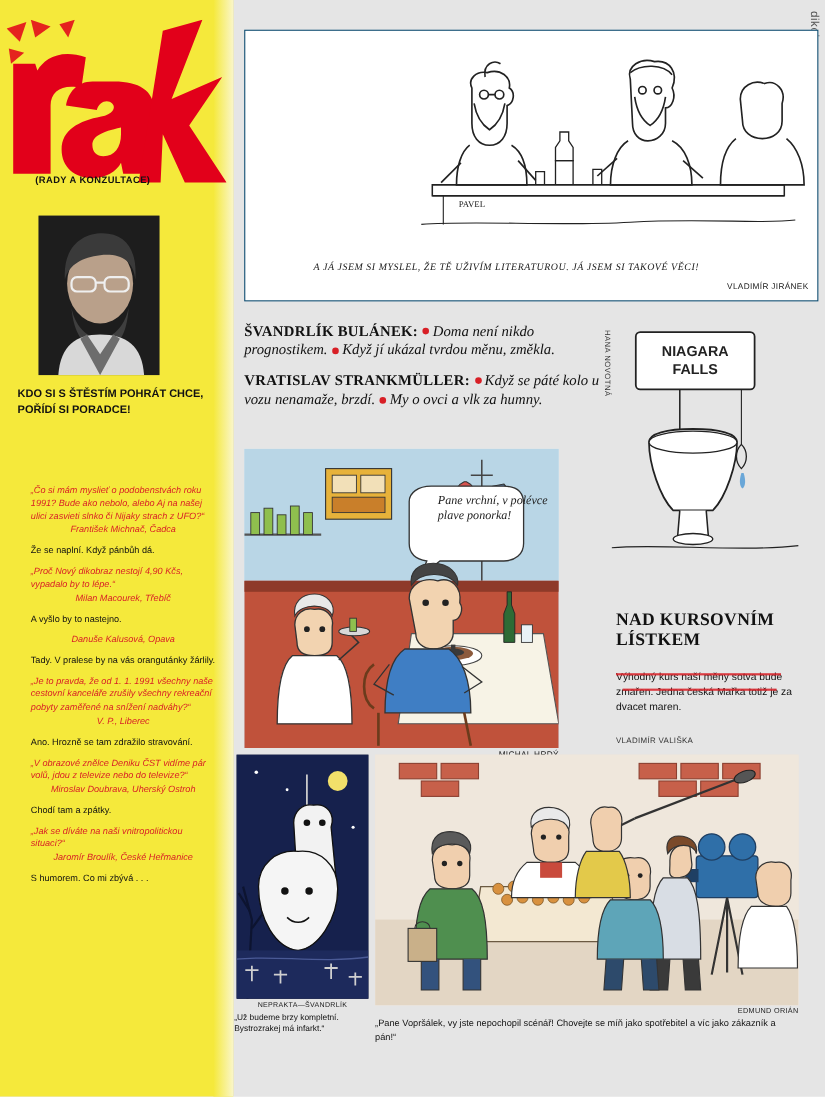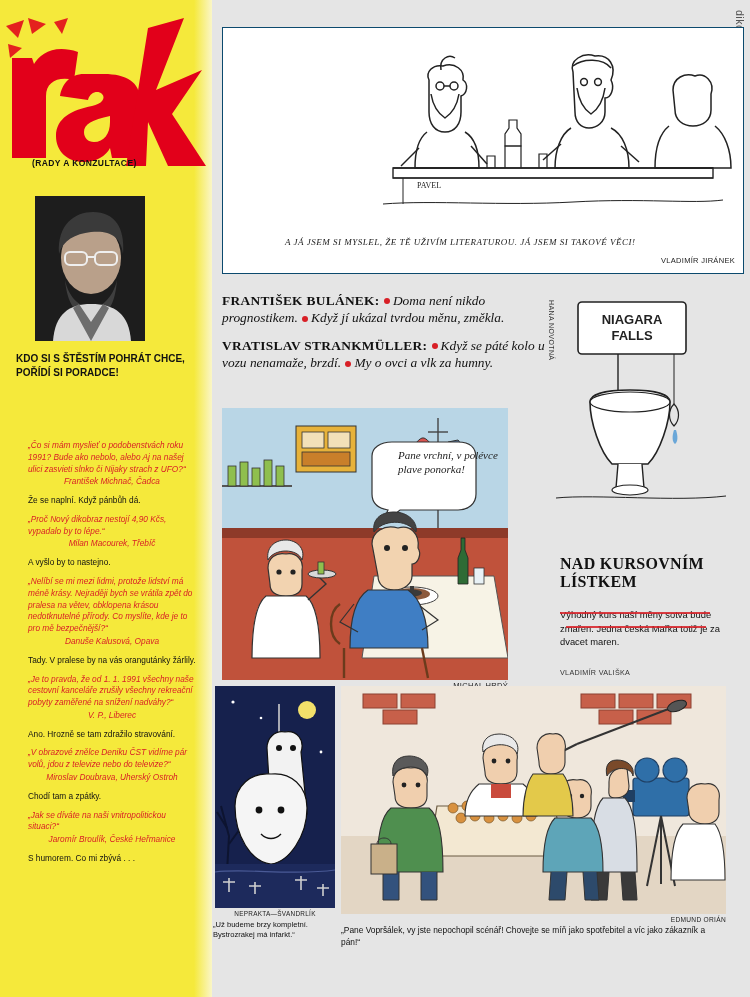--- a/index.html
+++ b/index.html
@@ -319,21 +319,20 @@
       <span class="quote">„Čo si mám myslieť o podobenstvách roku 1991? Bude ako nebolo, alebo Aj na našej ulici zasvieti slnko či Nijaky strach z UFO?“</span>
       <span class="author">František Michnač, Čadca</span>
       <div class="reply">Že se naplní. Když pánbůh dá.</div>
     </div>
     <div class="qblock">
       <span class="quote">„Proč Nový dikobraz nestojí 4,90 Kčs, vypadalo by to lépe.“</span>
       <span class="author">Milan Macourek, Třebíč</span>
       <div class="reply">A vyšlo by to nastejno.</div>
     </div>
     <div class="qblock">
-      <span class="quote">„Nelíbí se mi mezi lidmi, protože lidství má méně krásy. Nejraději bych se vrátila zpět do pralesa na větev, obklopena krásou nedotknutelné přírody. Co myslíte, kde je to pro mě bezpečnější?“</span>
       <span class="author">Danuše Kalusová, Opava</span>
       <div class="reply">Tady. V pralese by na vás orangutánky žárlily.</div>
     </div>
     <div class="qblock">
       <span class="quote">„Je to pravda, že od 1. 1. 1991 všechny naše cestovní kanceláře zrušily všechny rekreační pobyty zaměřené na snížení nadváhy?“</span>
       <span class="author">V. P., Liberec</span>
       <div class="reply">Ano. Hrozně se tam zdražilo stravování.</div>
     </div>
     <div class="qblock">
       <span class="quote">„V obrazové znělce Deniku ČST vidíme pár volů, jdou z televize nebo do televize?“</span>
@@ -395,21 +394,21 @@
 
       <path d="M140 176 C190 172 260 178 330 174 C400 170 450 176 480 172" stroke="#222" stroke-width="1" fill="none"></path>
       <text x="174" y="160" font-family="Liberation Serif, serif" font-size="8" fill="#222">PAVEL</text>
     </svg>
     <div class="caption-hand">A JÁ JSEM SI MYSLEL, ŽE TĚ UŽIVÍM LITERATUROU. JÁ JSEM SI TAKOVÉ VĚCI!</div>
     <div class="sig sig-top">VLADIMÍR JIRÁNEK</div>
   </div>
 
   <div class="quips">
     <div class="para1">
-      <span class="name">FRANTIŠEK BULÁNEK:</span>
+      <span class="name">ŠVANDRLÍK BULÁNEK:</span>
       <span class="dot"></span><span class="body">Doma není nikdo prognostikem.</span>
       <span class="dot"></span><span class="body">Když jí ukázal tvrdou měnu, změkla.</span>
     </div>
     <div class="para2">
       <span class="name">VRATISLAV STRANKMÜLLER:</span>
       <span class="dot"></span><span class="body">Když se páté kolo u vozu nenamaže, brzdí.</span>
       <span class="dot"></span><span class="body">My o ovci a vlk za humny.</span>
     </div>
   </div>
 

